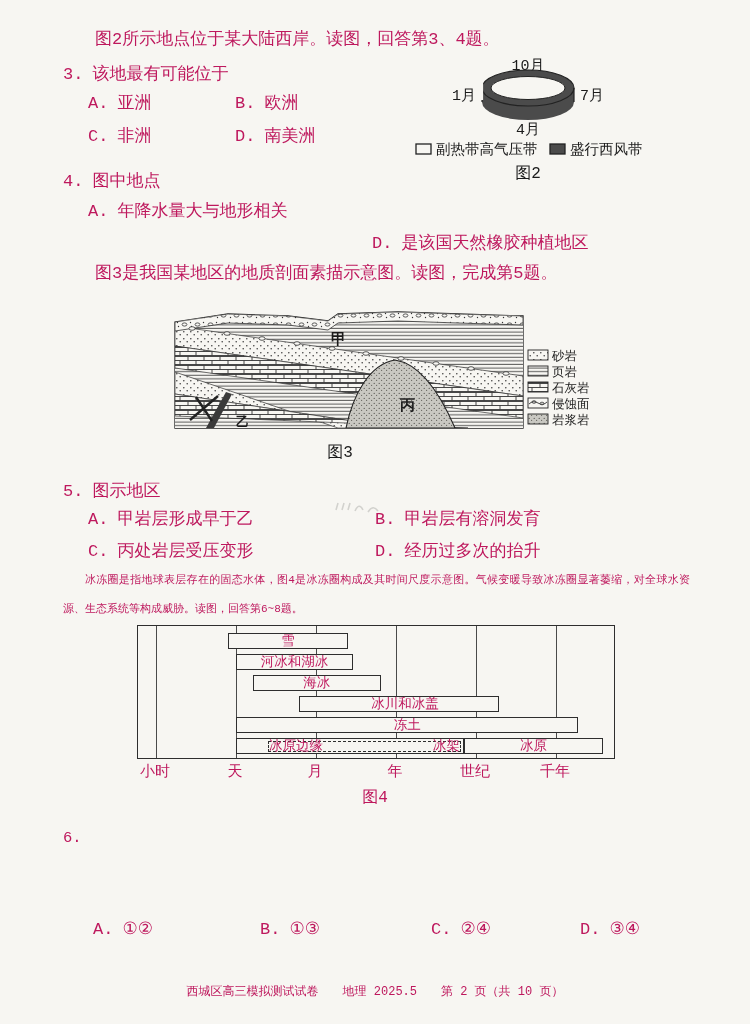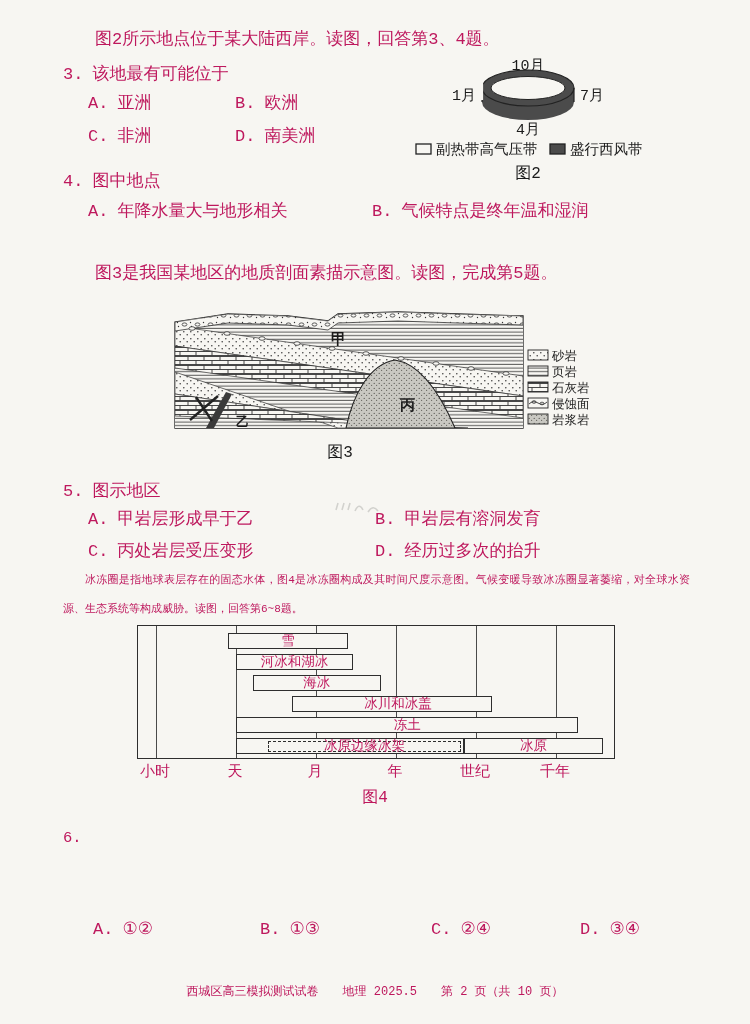--- a/index.html
+++ b/index.html
@@ -34,21 +34,21 @@
     position:absolute;top:0;bottom:0;width:0;
     border-left:1px solid #4a4a4a;
   }
   #fig4-box .bar{
     position:absolute;border:1.3px solid #2e2e2e;background:#f7f6f2;
     font-size:13.5px;display:flex;align-items:center;justify-content:center;
     box-sizing:border-box;white-space:nowrap;
   }
   #fig4-box .bar.dashed{
     border:1.4px dashed #2e2e2e;background:transparent;
-    justify-content:center;
+    justify-content:space-between;
   }
   #fig4-axis{position:absolute;left:137px;top:762px;width:476px;height:20px;}
   #fig4-axis .axis-label{
     position:absolute;top:0;transform:translateX(-50%);
     font-size:15px;white-space:nowrap;
   }
   
   .smudge{
     position:absolute;left:333px;top:499px;width:58px;height:16px;
     opacity:.33;filter:blur(.4px);
@@ -95,21 +95,21 @@
       <rect x="152" y="94" width="15" height="10" fill="#4b4b4b" stroke="#222" stroke-width="1.3"></rect>
       <text x="172" y="104" font-size="14.5">盛行西风带</text>
     </g>
     <text class="cap" x="130" y="128" font-size="16" text-anchor="middle">图2</text>
   </svg>
 
   <div class="t stem" style="left:63px;top:172px">
     <span class="num">4.</span><span>图中地点</span>
   </div>
   <div class="t opt" style="left:88px;top:202px"><span class="ol">A.</span><span>年降水量大与地形相关</span></div>
-  <div class="t opt" style="left:372px;top:202px"><span class="ol">B.</span><span>气候特点是终年温和湿润</span></div>
+  <div class="t opt" style="left:372px;top:234px"><span class="ol">D.</span><span>是该国天然橡胶种植地区</span></div>
 
   <div class="t" style="left:95px;top:264px">图3是我国某地区的地质剖面素描示意图。读图，完成第5题。</div>
 
   <svg style="position:absolute;left:168px;top:302px" width="470" height="165" viewBox="0 0 470 165">
     <defs>
       <pattern id="patSand" width="7" height="7" patternUnits="userSpaceOnUse">
         <rect width="7" height="7" fill="#f7f6f2"></rect>
         <circle cx="1.8" cy="1.8" r=".75" fill="#333"></circle>
         <circle cx="5.2" cy="4.8" r=".75" fill="#333"></circle>
       </pattern>
@@ -218,21 +218,21 @@
   <div id="fig4-box">
       <div class="gridline" style="left: 18px;"></div>
       <div class="gridline" style="left: 98px;"></div>
       <div class="gridline" style="left: 178px;"></div>
       <div class="gridline" style="left: 258px;"></div>
       <div class="gridline" style="left: 338px;"></div>
       <div class="gridline" style="left: 418px;"></div>
       <div class="bar" style="left: 90px; width: 120px; top: 7px; height: 16px;">雪</div>
       <div class="bar" style="left: 98px; width: 116.8px; top: 28px; height: 16px;">河冰和湖冰</div>
       <div class="bar" style="left: 114.8px; width: 128px; top: 49px; height: 16px;">海冰</div>
-      <div class="bar" style="left: 154px; width: 200px; top: 70px; height: 16px; padding-left: 12px;">冰川和冰盖</div>
+      <div class="bar" style="left: 161px; width: 200px; top: 70px; height: 16px; padding-left: 12px;">冰川和冰盖</div>
       <div class="bar" style="left: 98px; width: 342.4px; top: 91px; height: 16px;">冻土</div>
       <div class="bar" style="left: 98px; width: 228px; top: 112px; height: 16px;"></div>
       <div class="bar dashed" style="left: 130px; width: 192.8px; top: 114.5px; height: 11px;">
         <span>冰原边缘</span>
         <span>冰架</span>
       </div>
       <div class="bar" style="left: 326px; width: 139.2px; top: 112px; height: 16px;">冰原</div>
     </div>
   <div id="fig4-axis">
       <div class="axis-label" style="left: 18px;">小时</div>

